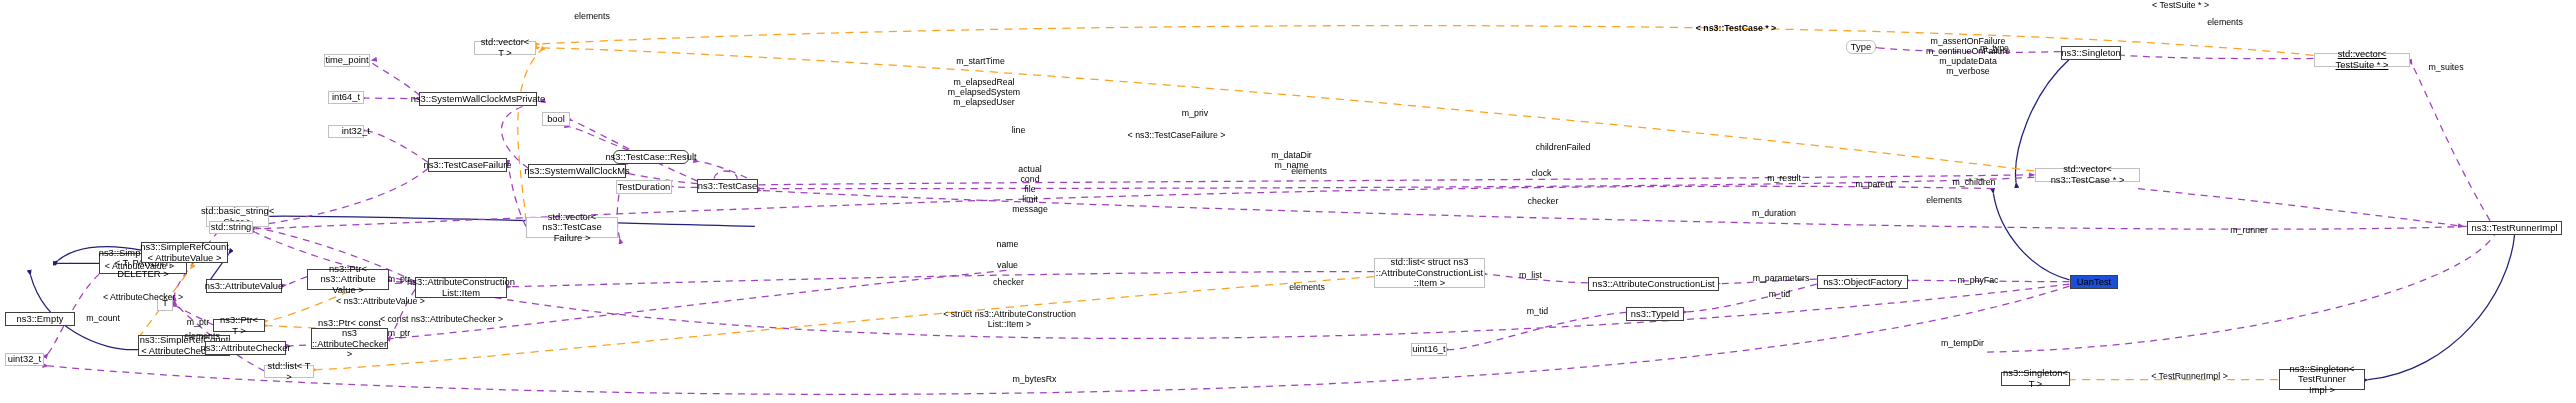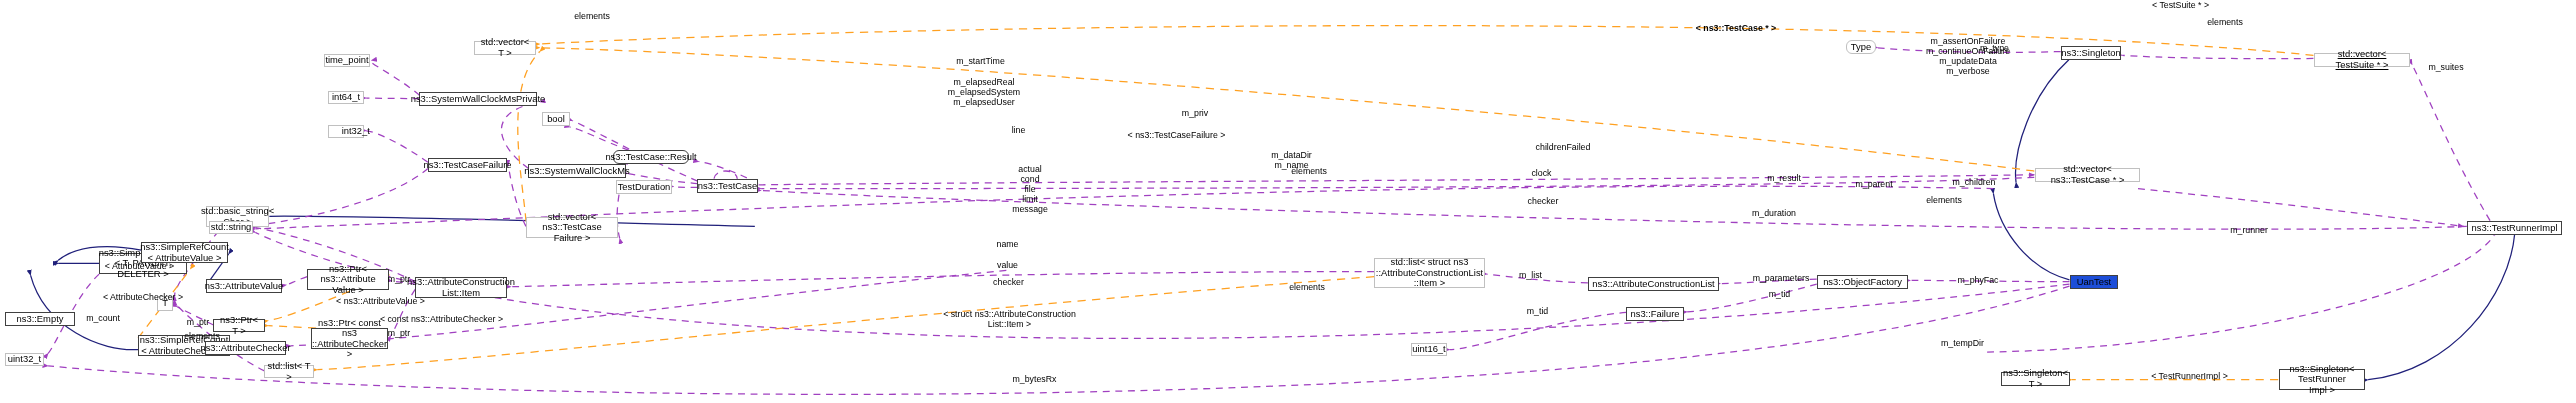--- a/index.html
+++ b/index.html
@@ -262,21 +262,21 @@
       <div class="node ext" style="left: 526px; top: 217px; width: 92px; height: 21.4px;">std::vector&lt; ns3::TestCase
 Failure &gt;</div>
       <div class="node cls" style="left: 613px; top: 150px; width: 76px; height: 14px; border-radius: 6px;">ns3::TestCase::Result</div>
       <div class="node ext" style="left: 616px; top: 180px; width: 56px; height: 14px;">TestDuration</div>
       <div class="node cls" style="left: 697px; top: 179px; width: 61px; height: 14px;">ns3::TestCase</div>
       <div class="node ext" style="left: 1374px; top: 258px; width: 111px; height: 30px;">std::list&lt; struct ns3
 ::AttributeConstructionList
 ::Item &gt;</div>
       <div class="node ext" style="left: 1411px; top: 343px; width: 36px; height: 13.2px;">uint16_t</div>
       <div class="node cls" style="left: 1588px; top: 277px; width: 131px; height: 14px;">ns3::AttributeConstructionList</div>
-      <div class="node cls" style="left: 1626px; top: 307px; width: 58px; height: 14px;">ns3::Failure</div>
+      <div class="node cls" style="left: 1626px; top: 307px; width: 58px; height: 14px;">ns3::TypeId</div>
       <div class="node cls" style="left: 1817px; top: 275px; width: 91px; height: 14px;">ns3::ObjectFactory</div>
       <div class="node hl" style="left: 2070px; top: 275px; width: 48px; height: 14px;">UanTest</div>
       <div class="node ext" style="left: 2035px; top: 168px; width: 105px; height: 14px;">std::vector&lt; ns3::TestCase * &gt;</div>
       <div class="node ext" style="left: 1846px; top: 40px; width: 30px; height: 14px; border-radius: 6px;">Type</div>
       <div class="node cls" style="left: 2061px; top: 46px; width: 60px; height: 14px;">ns3::Singleton</div>
       <div class="node ext" style="left: 2314px; top: 53px; width: 96px; height: 14px; text-decoration: underline;">std::vector&lt; TestSuite * &gt;</div>
       <div class="node cls" style="left: 2467px; top: 221px; width: 95px; height: 14px;">ns3::TestRunnerImpl</div>
       <div class="node cls" style="left: 2001px; top: 372px; width: 69px; height: 14px;">ns3::Singleton&lt; T &gt;</div>
       <div class="node cls" style="left: 2279px; top: 369px; width: 86px; height: 21.4px;">ns3::Singleton&lt; TestRunner
 Impl &gt;</div>

